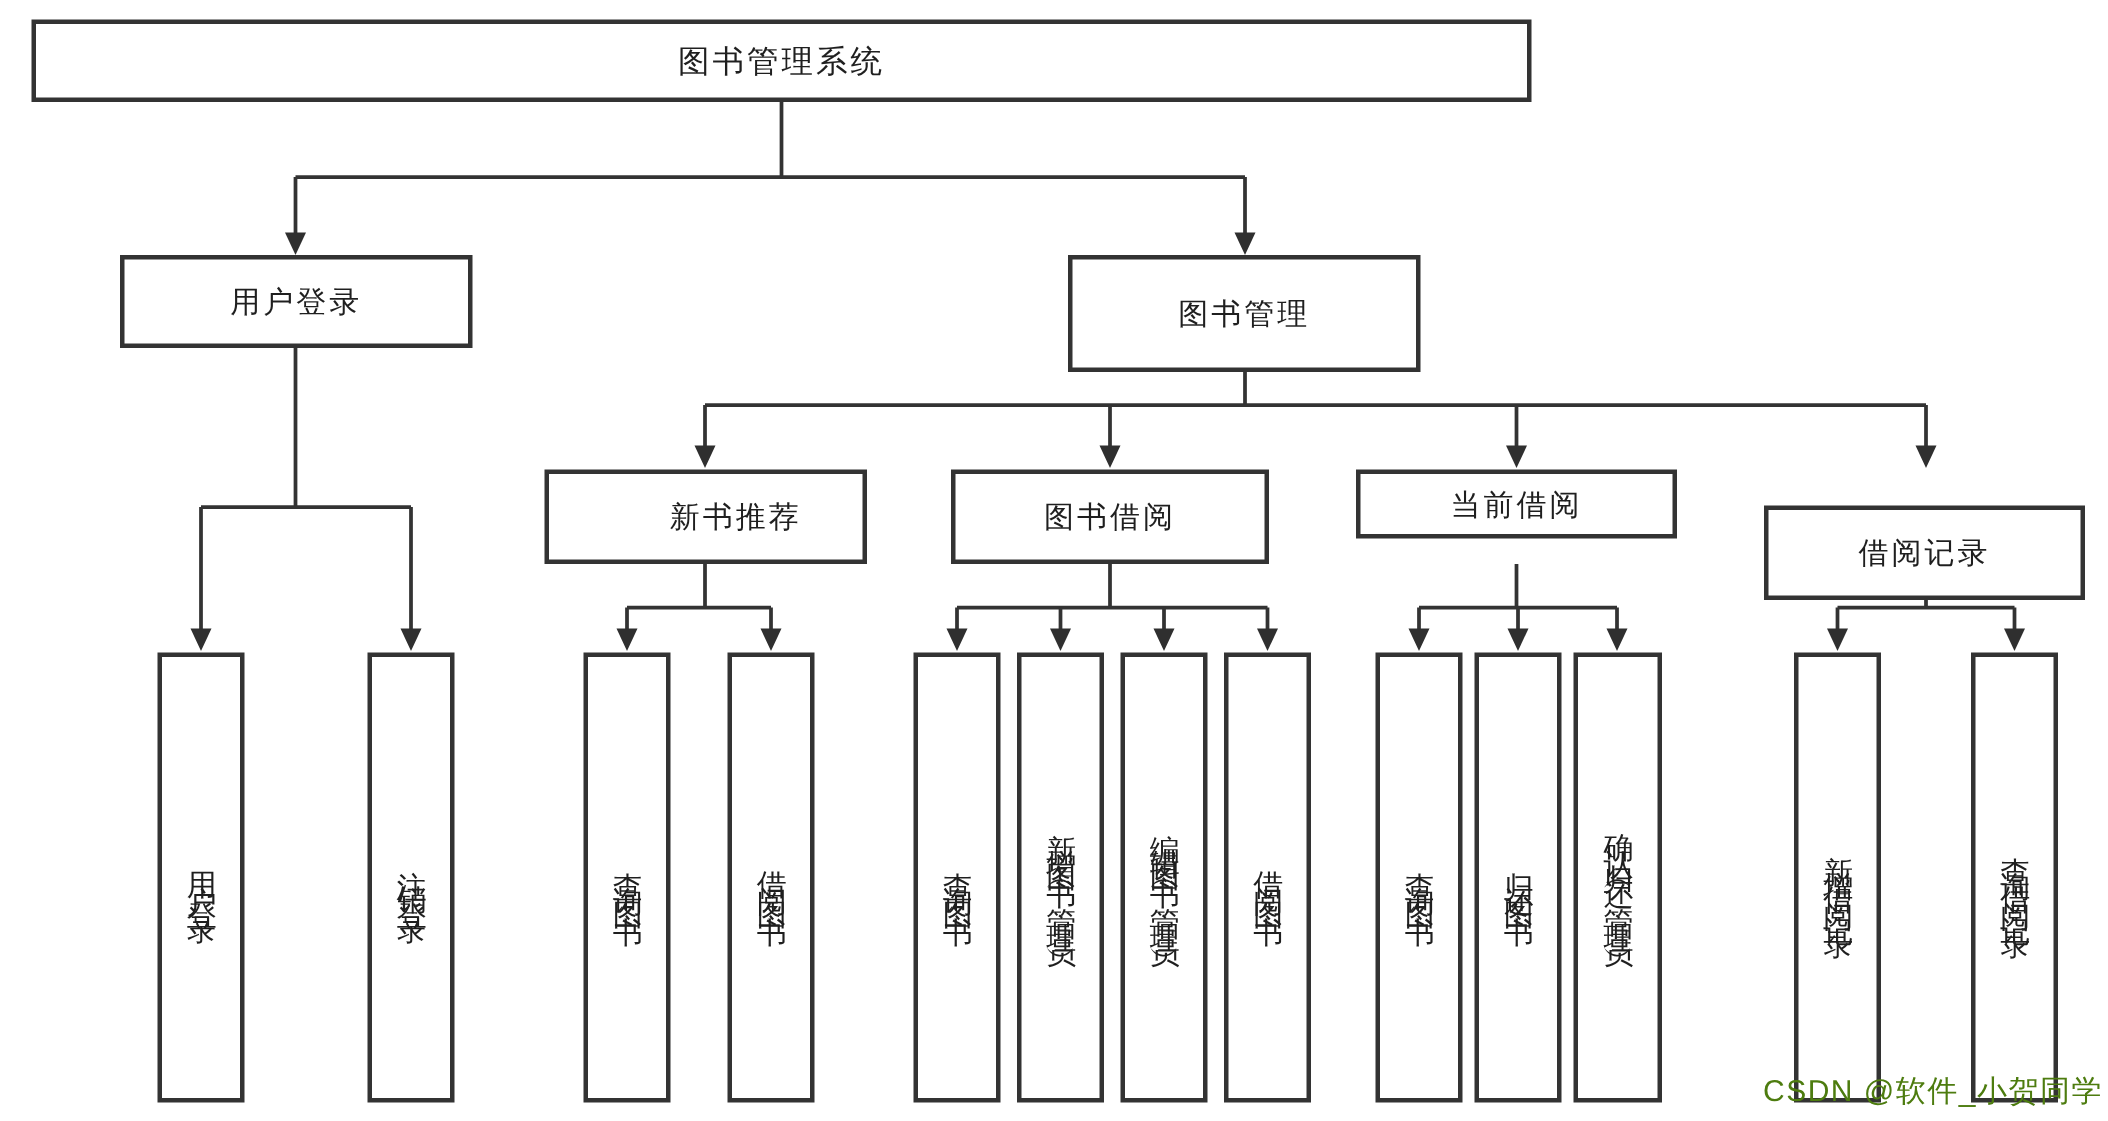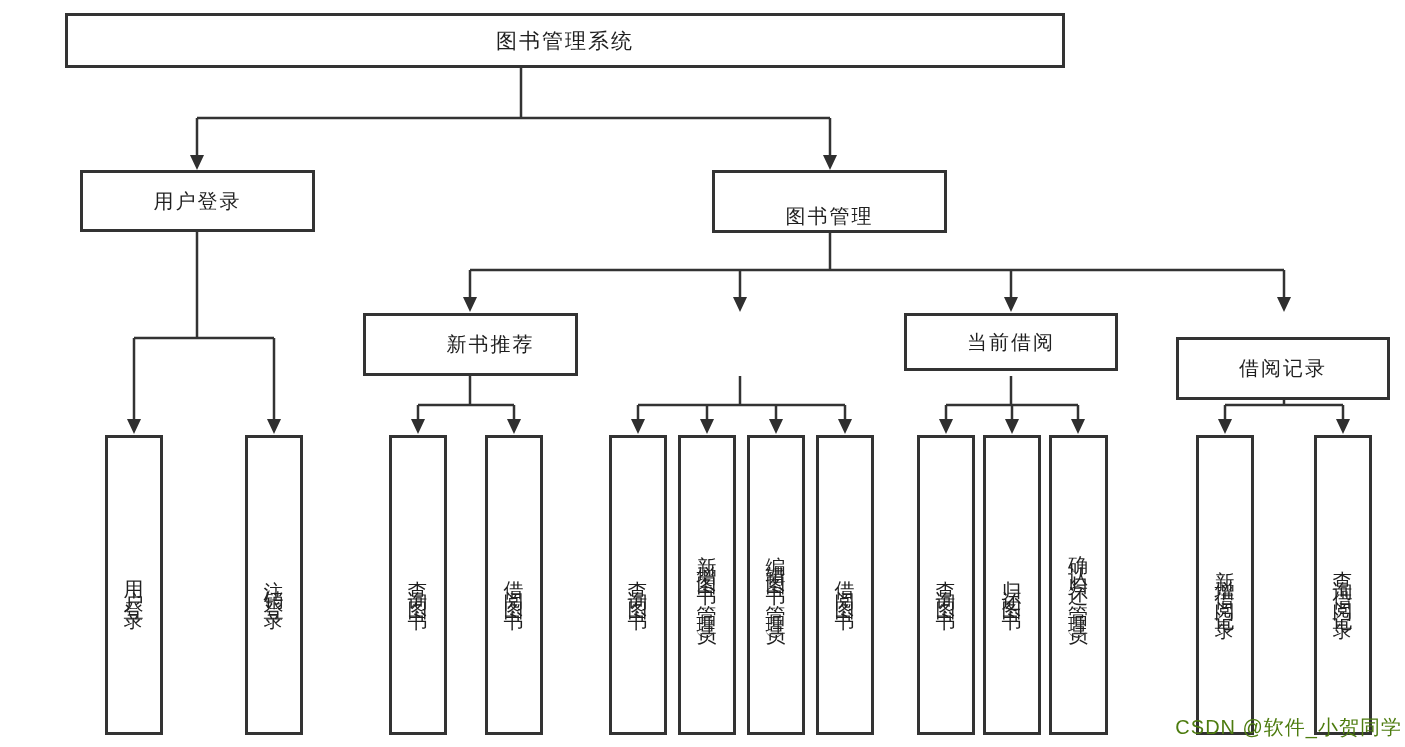--- a/index.html
+++ b/index.html
@@ -4,21 +4,21 @@
 <style>
   html,body{margin:0;padding:0;background:#ffffff;}
   body{font-family:"Liberation Sans","DejaVu Sans",sans-serif;color:#1f1f1f;}
   .canvas{position:relative;width:1405px;height:747px;background:#ffffff;overflow:hidden;}
   svg.connectors{position:absolute;left:0;top:0;width:1405px;height:747px;}
   .box{
     position:absolute;background:#ffffff;border:3px solid #333333;box-sizing:border-box;
     display:flex;align-items:center;justify-content:center;
     font-size:20px;letter-spacing:2px;white-space:nowrap;
   }
-  .root-box{font-size:21px;margin-left:44px;}
+  .root-box{font-size:21px;}
   .leaf .vtext{
     writing-mode:vertical-rl;text-orientation:mixed;
     font-size:20px;letter-spacing:10px;line-height:1;white-space:nowrap;
   }
   .watermark{
     position:absolute;right:3px;bottom:6px;z-index:9;
     font-size:20px;letter-spacing:1px;color:#4d7c0f;
   }
 </style>
 </head>
@@ -92,28 +92,31 @@
     </g>
   </svg>
 
   <div class="box root-box" style="left:21px;top:13px;width:1000px;height:55px;">
     <span>图书管理系统</span>
   </div>
 
   <div class="box" style="left:80px;top:170px;width:235px;height:62px;">
     <span>用户登录</span>
   </div>
-  <div class="box" style="left:712px;top:170px;width:235px;height:63px;align-items:flex-end;">
+  <div class="box" style="left:712px;top:170px;width:235px;height:78px;">
     <span>图书管理</span>
   </div>
 
   <div class="box" style="left:363px;top:313px;width:215px;height:63px;padding-left:40px;">
     <span>新书推荐</span>
   </div>
-  <div class="box" style="left:904px;top:313px;width:214px;height:58px;">
+  <div class="box" style="left:634px;top:313px;width:212px;height:63px;">
+    <span>图书借阅</span>
+  </div>
+  <div class="box" style="left:904px;top:313px;width:214px;height:46px;">
     <span>当前借阅</span>
   </div>
   <div class="box" style="left:1176px;top:313px;width:214px;height:63px;margin-top:24px;">
     <span>借阅记录</span>
   </div>
 
   <div class="box leaf" style="left:105px;top:435px;width:58px;height:300px;">
     <span class="vtext">用户登录</span>
   </div>
   <div class="box leaf" style="left:245px;top:435px;width:58px;height:300px;">

